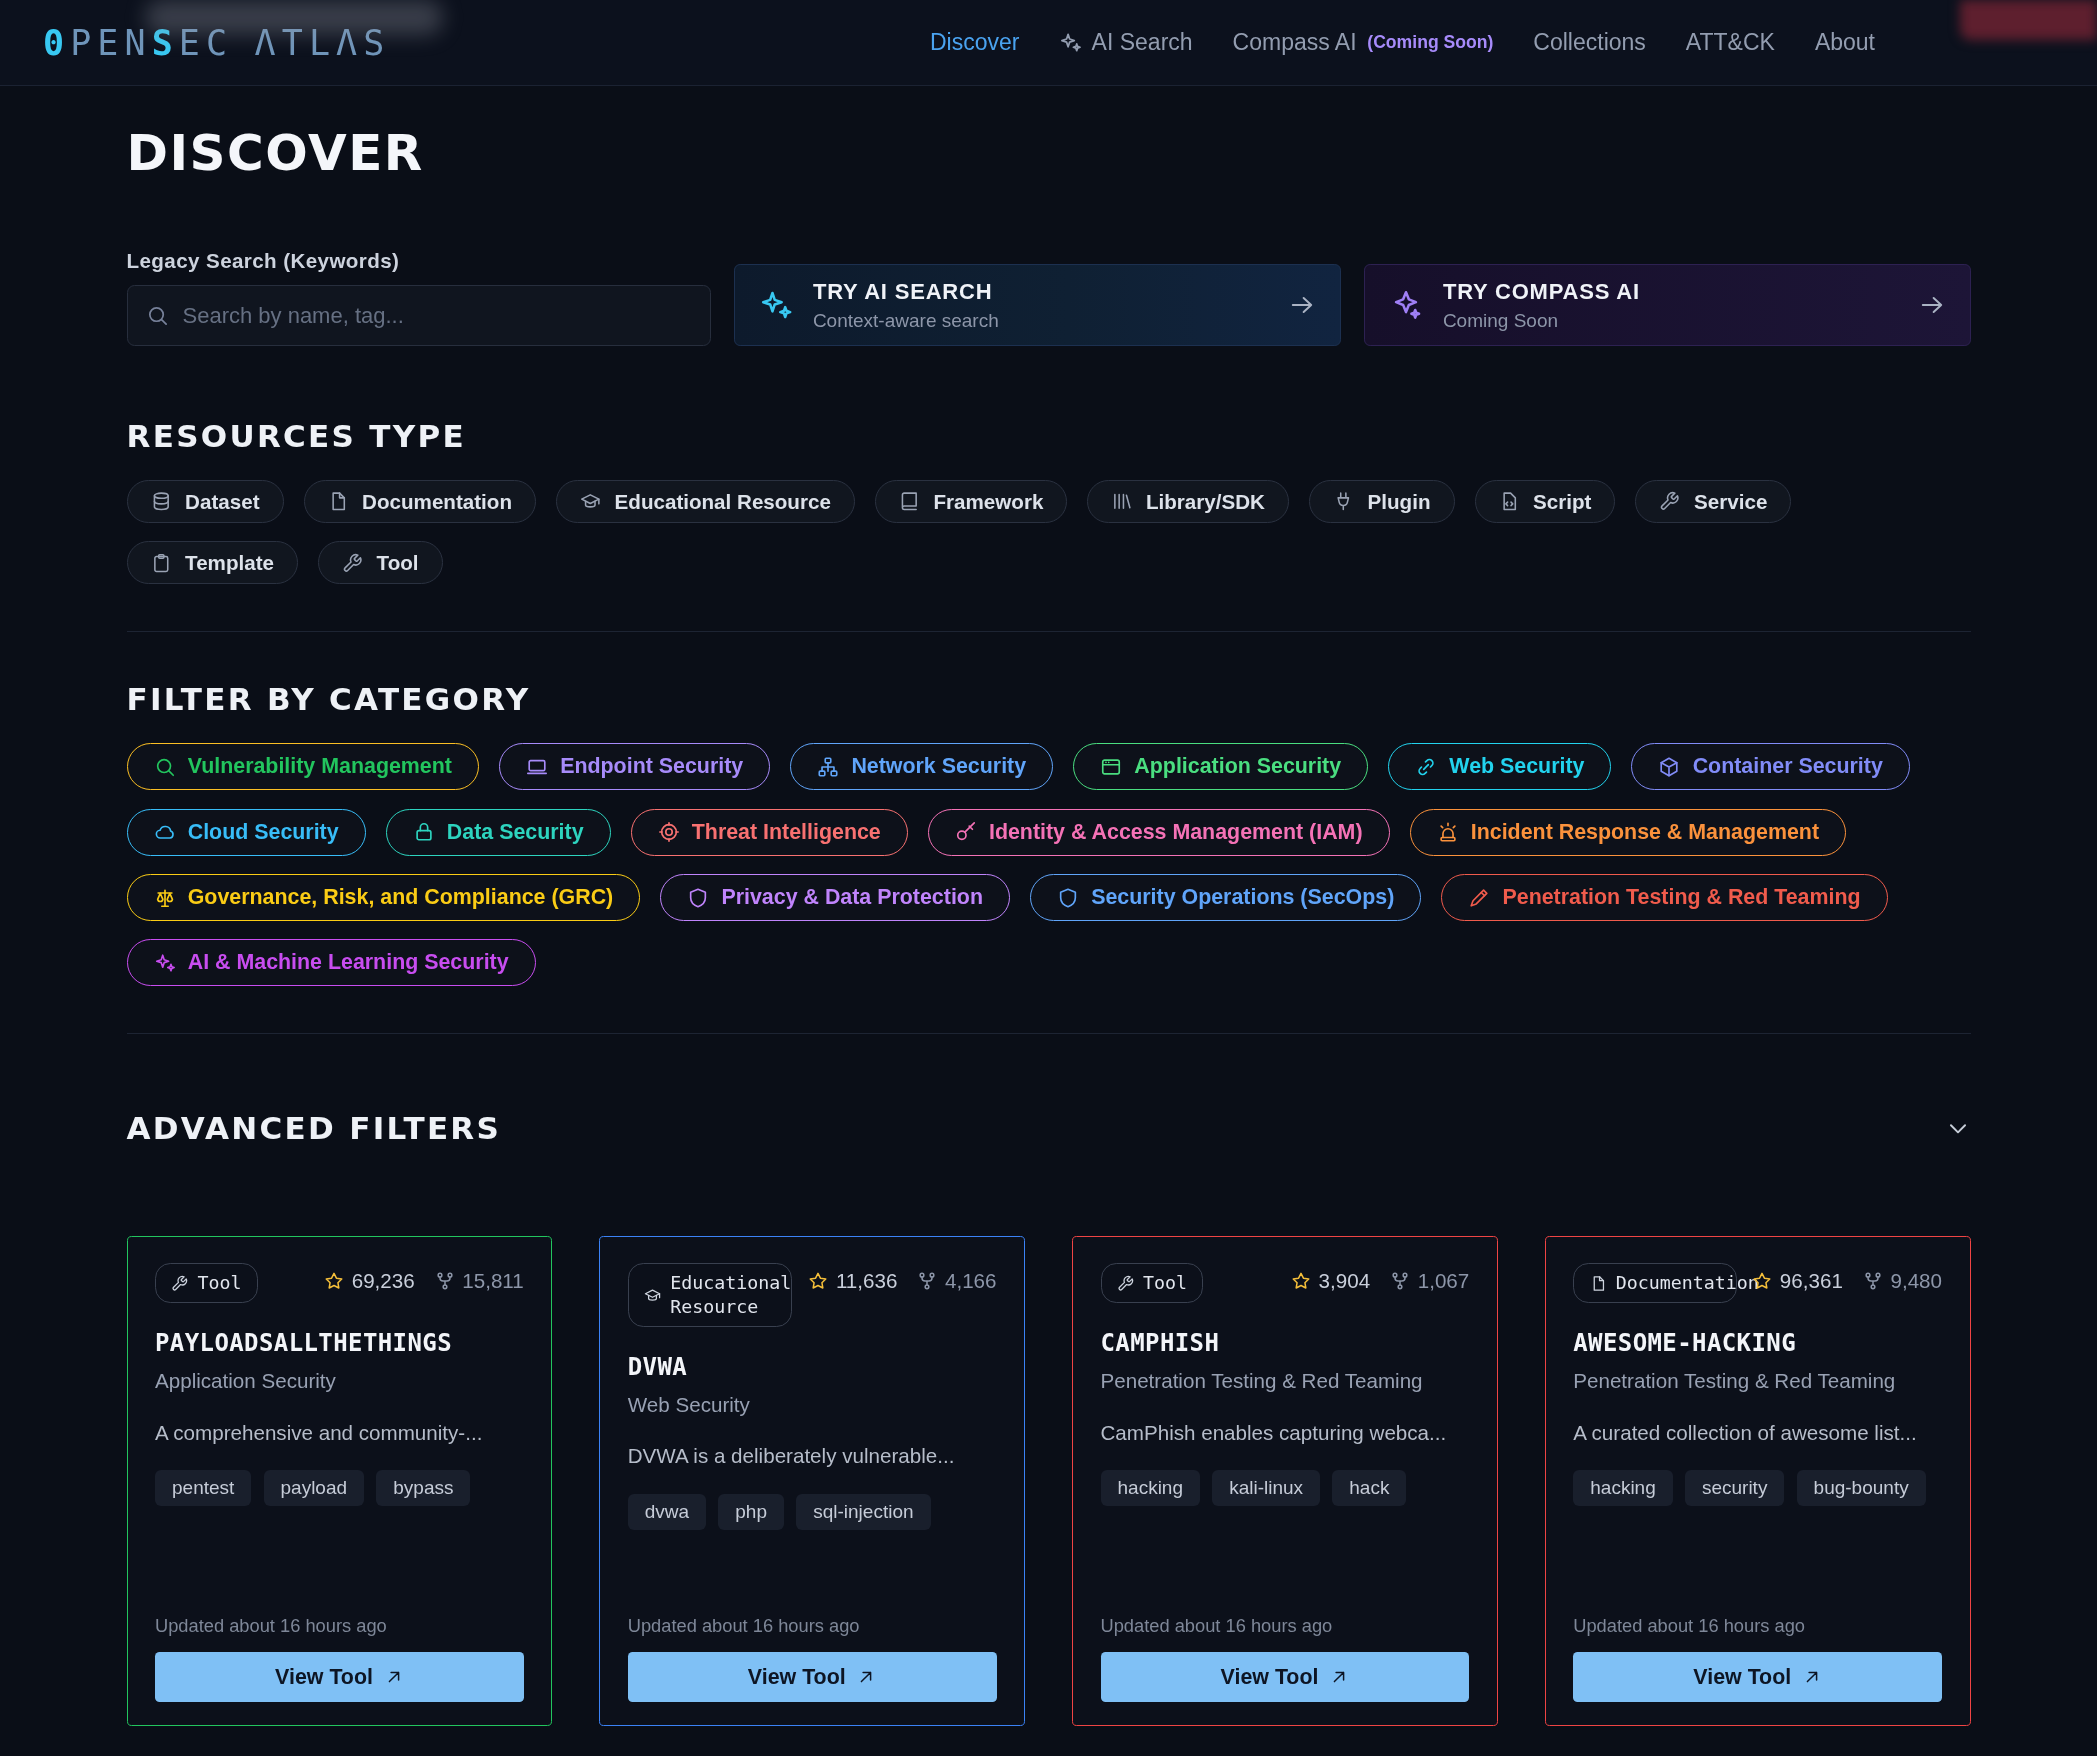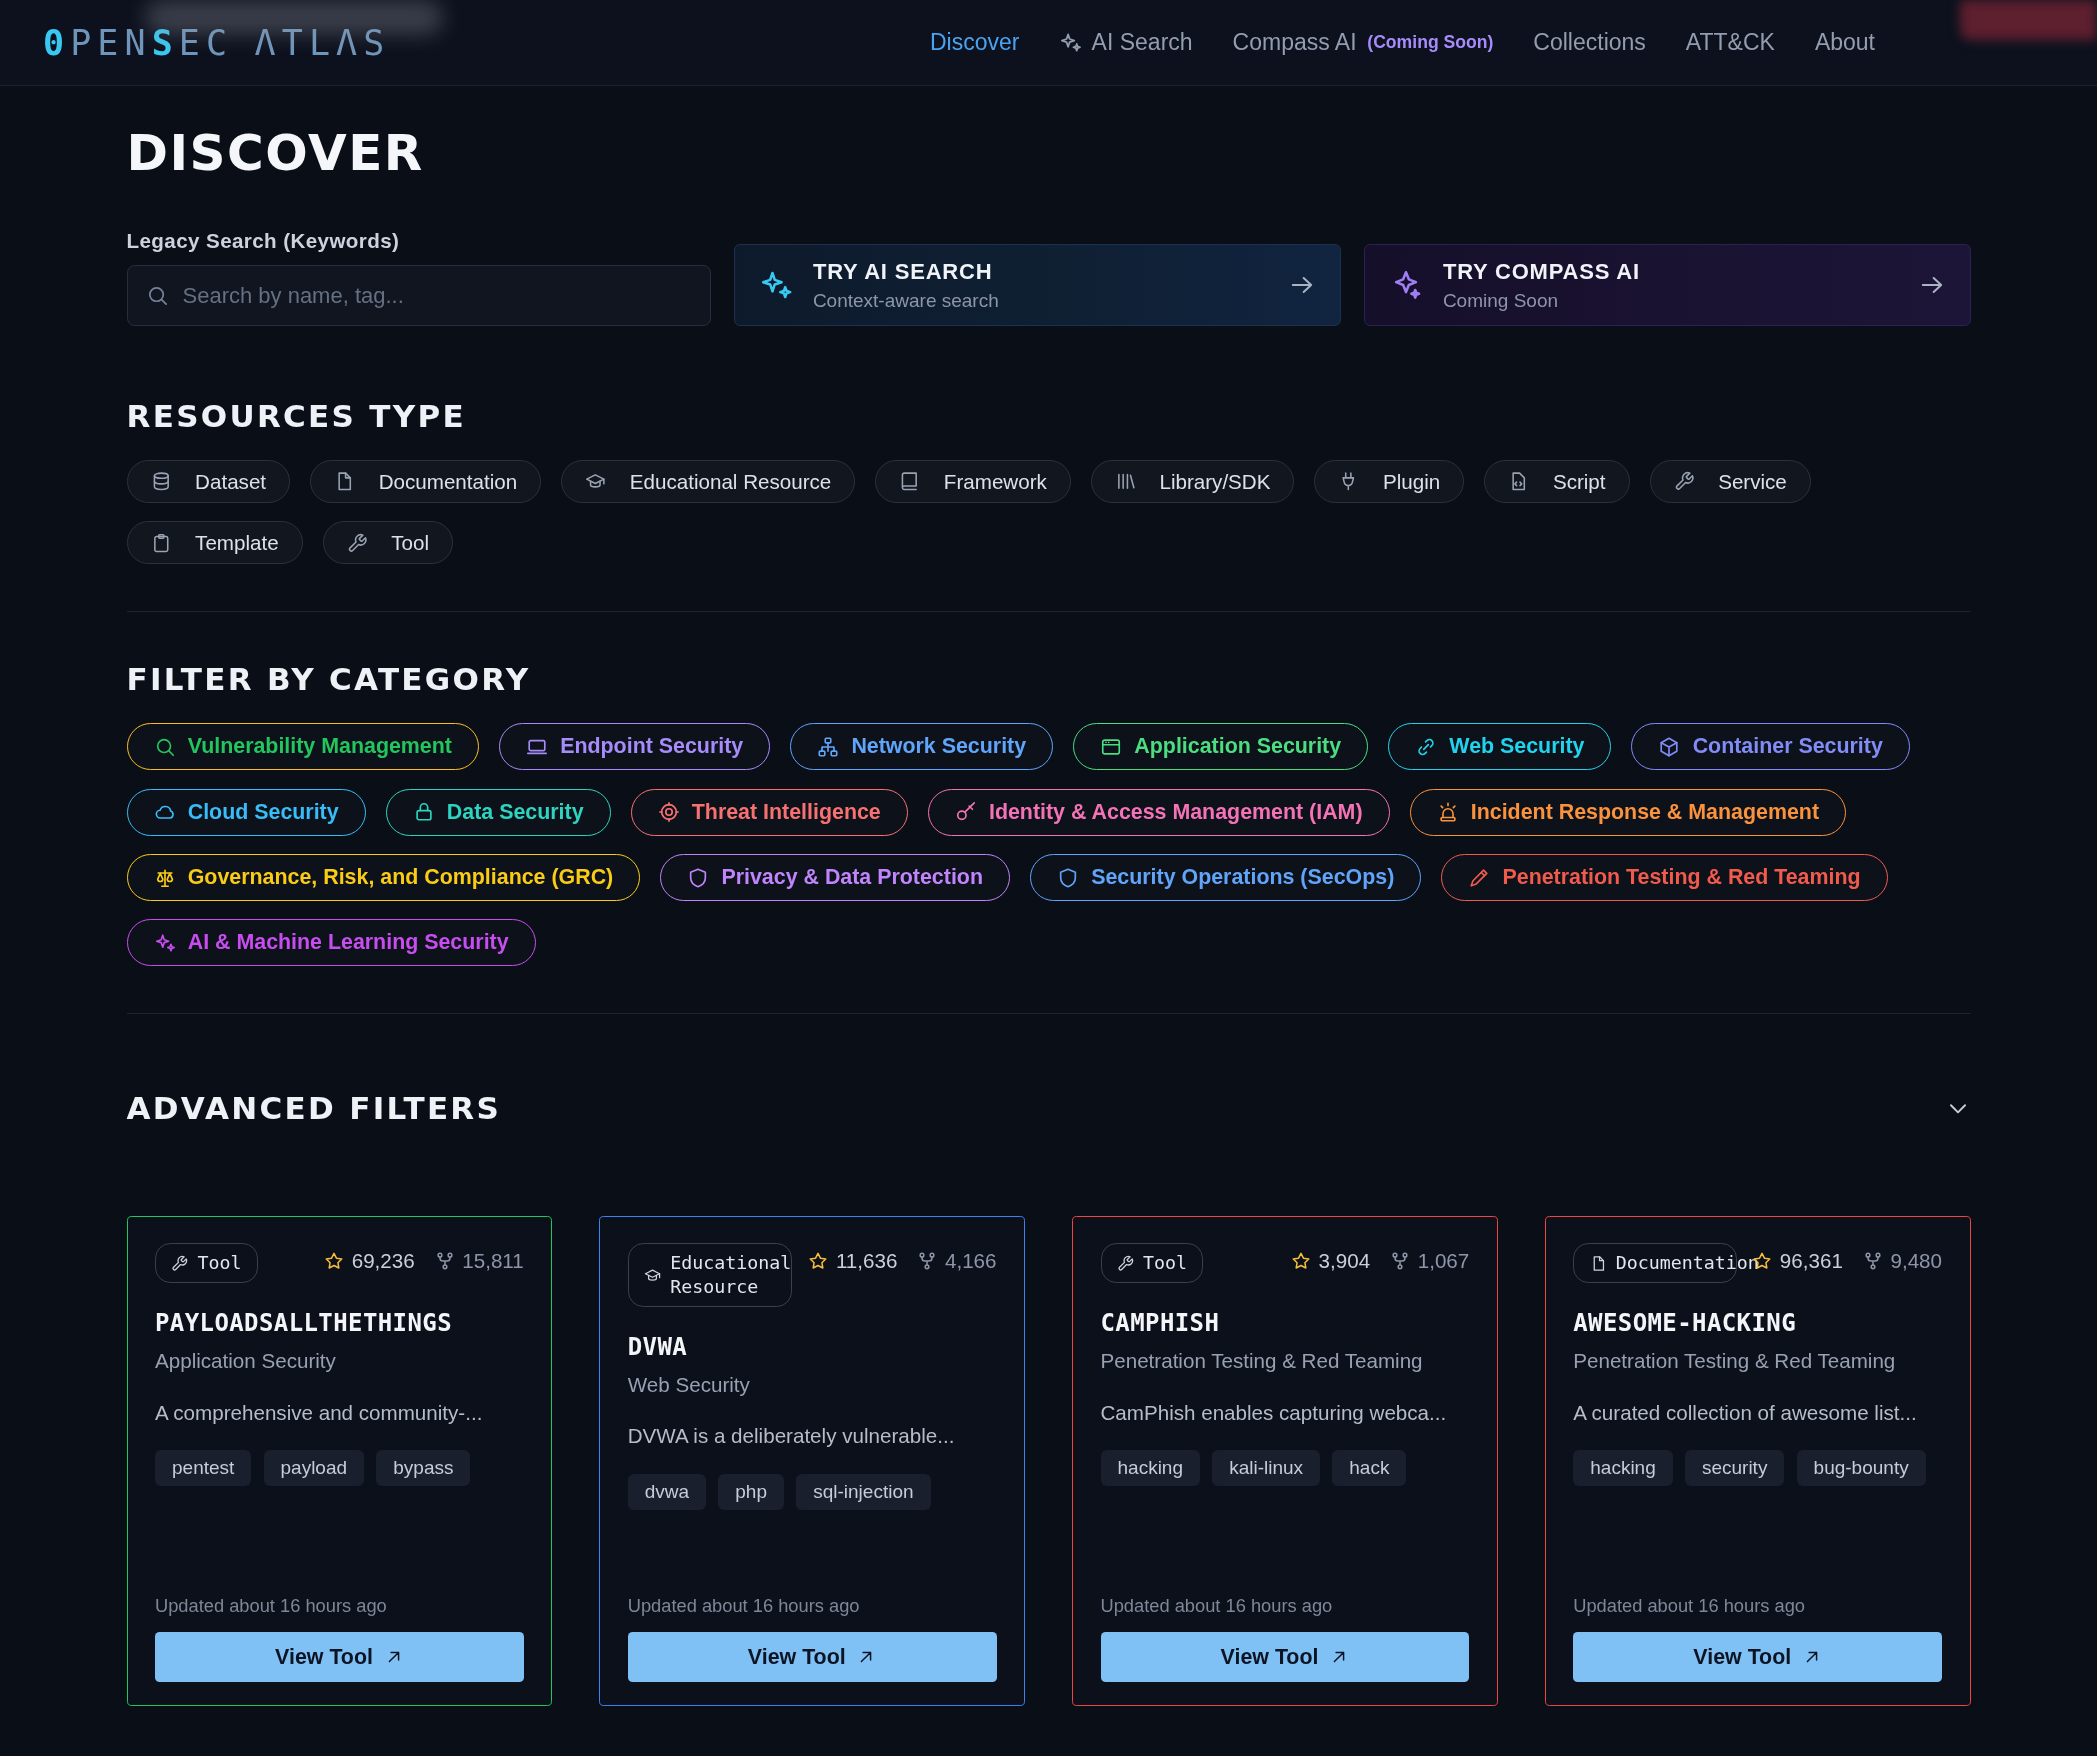--- a/index.html
+++ b/index.html
@@ -30,21 +30,21 @@
   .smudge{position:absolute;pointer-events:none}
   .smudge-left{left:145px;top:0;width:298px;height:35px;background:rgba(150,152,165,0.33);border-radius:17px;filter:blur(10px)}
   .smudge-right{right:0;top:0;width:137px;height:40px;background:#5e1f2e;border-radius:0 0 0 10.7px;filter:blur(5.3px)}
   
   .container{width:1844px;margin:0 auto;padding-top:38px}
   h1{font-family:"DejaVu Sans",sans-serif;font-size:50px;font-weight:800;letter-spacing:1.5px;color:#f4f6fa}
   .subtitle{margin-top:13.7px;font-size:23px;color:#99a2b4}
   .section-h{font-family:"DejaVu Sans",sans-serif;font-size:31px;font-weight:800;letter-spacing:2.3px;color:#eef1f6}
   .divider{border:none;border-top:0.8px solid #1d2433;margin-top:47px}
   
-  .search-section{display:flex;align-items:flex-end;gap:23px;margin-top:47px}
+  .search-section{display:flex;align-items:flex-end;gap:23px;margin-top:67px}
   .search-col{width:584px}
   .search-label{font-size:20.6px;font-weight:700;color:#cdd3de;letter-spacing:0.4px}
   .search-box{margin-top:12.2px;height:61px;background:#10151f;border:0.8px solid #272e3d;border-radius:7.6px;display:flex;align-items:center;padding:0 18.3px;gap:13.7px}
   .s-ic{color:#77819a;display:flex}
   .s-ic svg{width:23px;height:23px}
   .search-box input{flex:1;background:transparent;border:none;outline:none;color:#dfe4ec;font-size:22px;font-family:inherit}
   .search-box input::placeholder{color:#667083}
   .promo{flex:1;height:82px;border-radius:6.1px;display:flex;align-items:center;padding:0 24.4px;gap:20px;cursor:pointer}
   .promo:first-of-type{margin-left:24.4px}
   .promo-blue{background:linear-gradient(90deg,#0d1a2c 0%,#0f2033 55%,#112440 100%);border:0.8px solid #1c3050}
@@ -53,22 +53,22 @@
   .promo-ic svg{width:34px;height:34px}
   .ic-cyan{color:var(--promo_ai_icon,#38c8f2)}
   .ic-violet{color:var(--promo_compass_icon,#9f7ff5)}
   .promo-title{font-size:22px;font-weight:800;letter-spacing:0.8px;color:#f0f3f8}
   .promo-sub{font-size:19px;color:#8d96a9;margin-top:5.3px}
   .promo-arrow{margin-left:auto;color:#aab3c4;display:flex}
   .promo-arrow svg{width:26px;height:26px}
   
   .mt-res{margin-top:72px}
   .pill-row{display:flex;flex-wrap:wrap;gap:18.3px 20px;margin-top:26px}
-  .r-pill{display:inline-flex;align-items:center;gap:24px;height:43px;padding:0 23px;border-radius:21.4px;
-    background:#11161f;border:0.8px solid #2a3140;color:#dde2ea;font-size:20.6px;font-weight:400;cursor:pointer;font-family:inherit}
+  .r-pill{display:inline-flex;align-items:center;gap:14px;height:43px;padding:0 23px;border-radius:21.4px;
+    background:#11161f;border:0.8px solid #2a3140;color:#dde2ea;font-size:20.6px;font-weight:700;cursor:pointer;font-family:inherit}
   .r-ic{color:#9aa3b4;display:flex}
   .r-ic svg{width:20.6px;height:20.6px}
   
   .mt-cat{margin-top:49px}
   .c-pill{display:inline-flex;align-items:center;gap:12.2px;height:47px;padding:0 26px;border-radius:24px;
     background:rgba(255,255,255,0.015);border:1.1px solid;font-size:21.4px;font-weight:600;cursor:pointer;font-family:inherit}
   .c-ic{display:flex}
   .c-ic svg{width:22px;height:22px}
   
   .adv-row{margin-top:76px;display:flex;align-items:center;justify-content:space-between;cursor:pointer}

